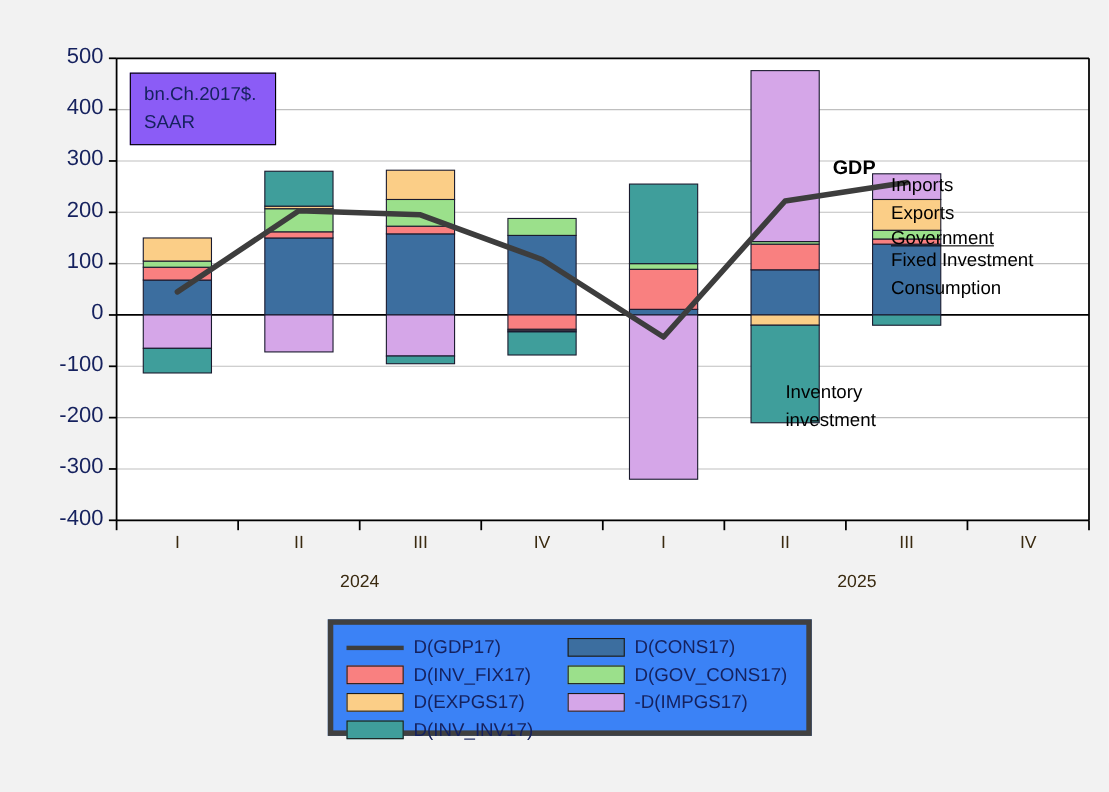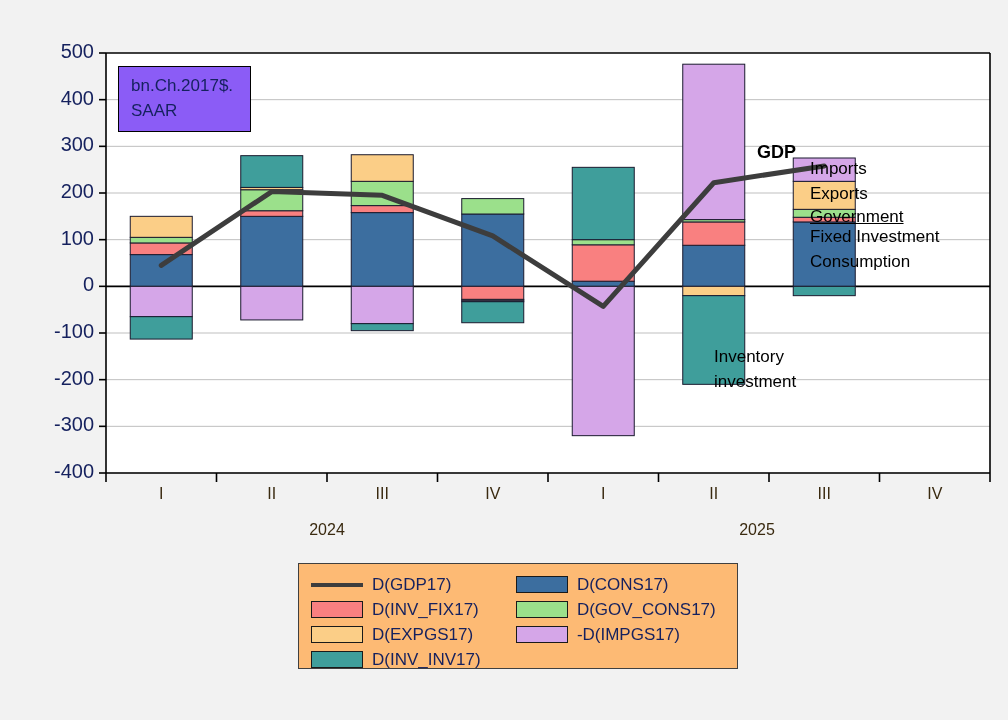--- a/index.html
+++ b/index.html
@@ -23,21 +23,21 @@
   .year-label {
     position:absolute; text-align:center;
     font-size:16px; color:#3A2A10;
   }
   .ann-box {
     position:absolute; background:#8b5cf6; border:1px solid #000;
     font-size:17px; color:#15215E; line-height:25px;
     padding:6px 10px 8px 12px;
   }
   .legend-box {
-    position:absolute; background:#fdba74; border:1px solid #404040;
+    position:absolute; background:#3b82f6; border:5px solid #404040;
   }
   .legend-grid {
     display:grid; grid-template-columns: auto auto; 
     column-gap:26px; row-gap:0px;
     padding:8px 12px 8px 12px;
   }
   .legend-item { display:flex; align-items:center; height:25px; }
   .legend-swatch {
     width:52px; height:17px; border:1px solid #1A1A1A; margin-right:9px;
     flex:0 0 auto;
@@ -158,21 +158,21 @@
       <div class="xtick-label" style="left: 352.25px; width: 60px; top: 485px;">III</div>
       <div class="xtick-label" style="left: 462.75px; width: 60px; top: 485px;">IV</div>
       <div class="xtick-label" style="left: 573.25px; width: 60px; top: 485px;">I</div>
       <div class="xtick-label" style="left: 683.75px; width: 60px; top: 485px;">II</div>
       <div class="xtick-label" style="left: 794.25px; width: 60px; top: 485px;">III</div>
       <div class="xtick-label" style="left: 904.75px; width: 60px; top: 485px;">IV</div>
     </div>
 
   <div id="year-layer">
       <div class="year-label" style="left: 282px; width: 90px; top: 521px;">2024</div>
-      <div class="year-label" style="left: 712px; width: 90px; top: 521px;">2025</div>
+      <div class="year-label" style="left: 734px; width: 90px; top: 521px;">2025</div>
     </div>
 
   <div class="ann-box" style="left:118px; top:66px; width:133px;">
     <div>bn.Ch.2017$.</div>
     <div>SAAR</div>
   </div>
 
   <div class="callout bold" style="left:757px; top:142px;">GDP</div>
   <div class="callout" style="left:810px; top:159px;">Imports</div>
   <div class="callout" style="left:810px; top:184px;">Exports</div>

